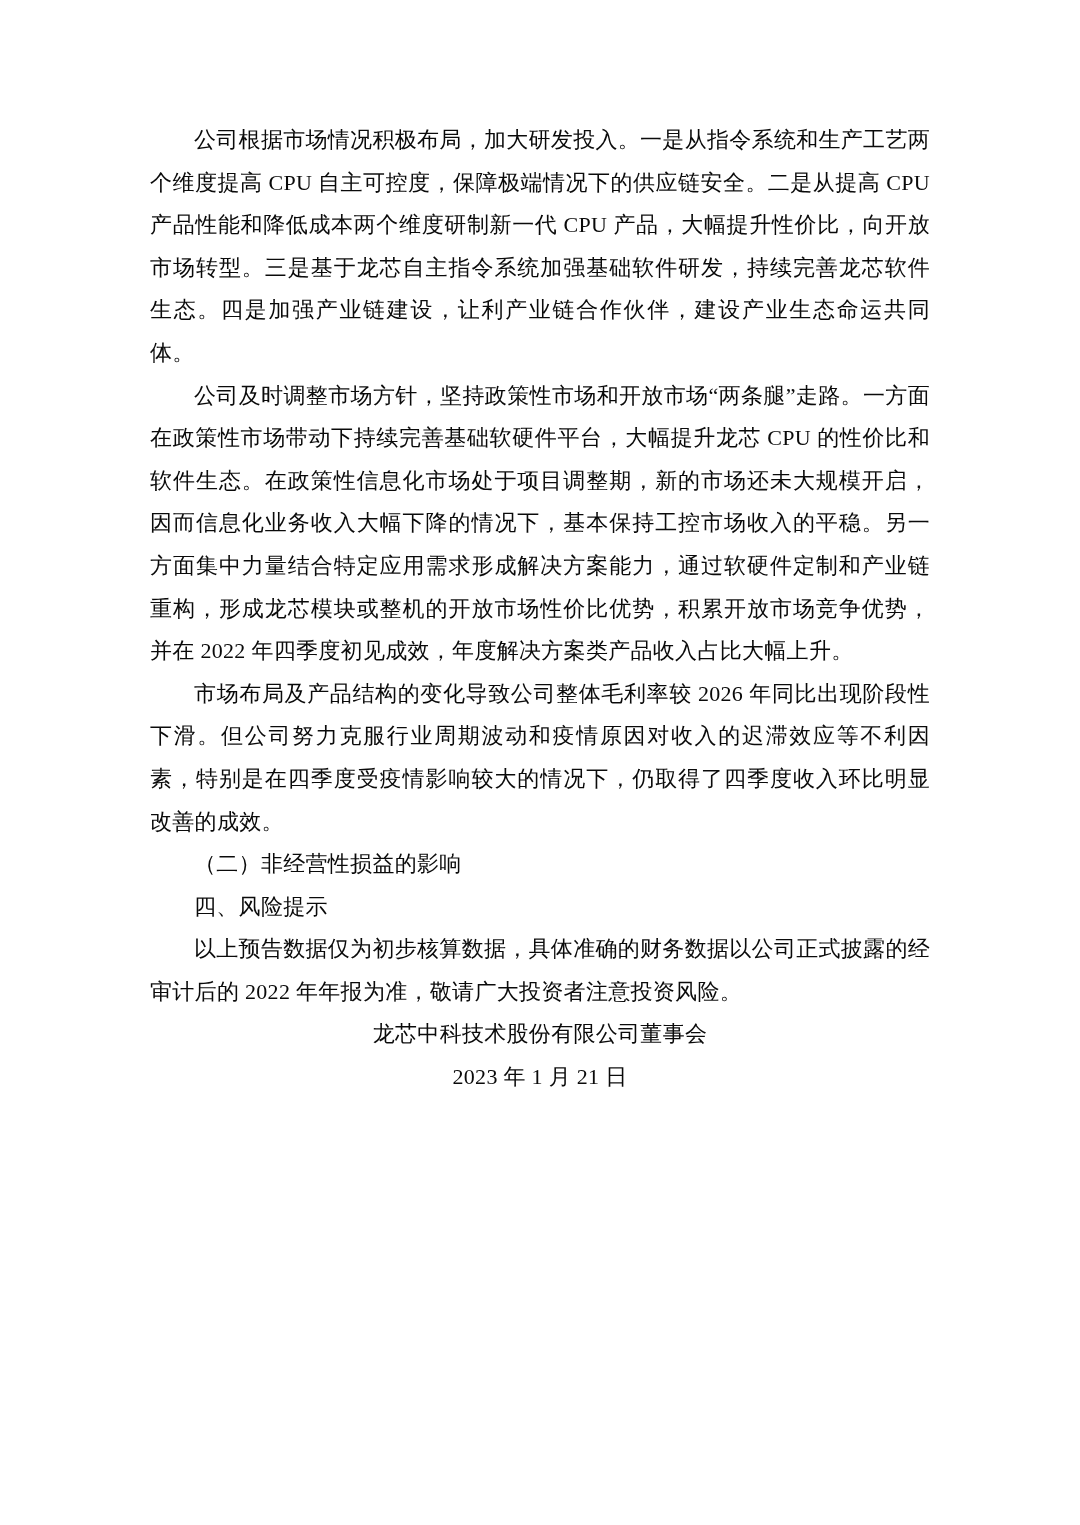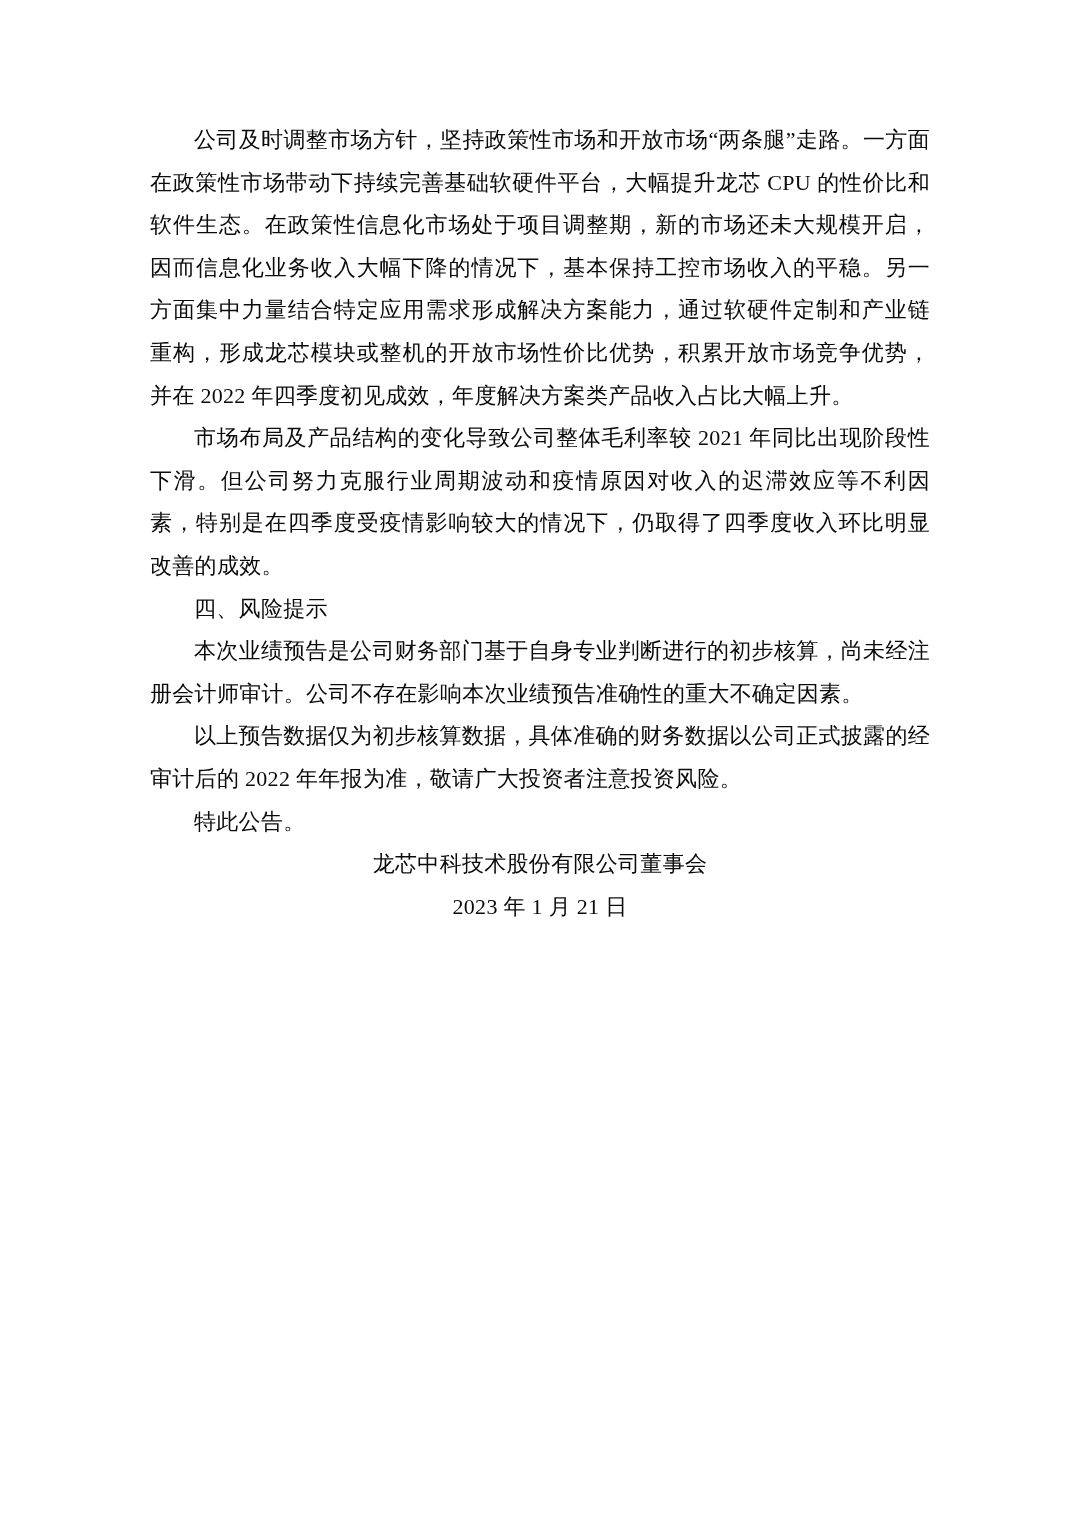--- a/index.html
+++ b/index.html
@@ -45,22 +45,22 @@
   .sig {
     text-align: center;
     padding-right: 23px;
   }
 </style>
 </head>
 <body>
 
 <div class="page">
   <div class="doc">
+    <p class="para">公司根据市场情况积极布局，加大研发投入。一是从指令系统和生产工艺两个维度提高 CPU 自主可控度，保障极端情况下的供应链安全。二是从提高 CPU 产品性能和降低成本两个维度研制新一代 CPU 产品，大幅提升性价比，向开放市场转型。三是基于龙芯自主指令系统加强基础软件研发，持续完善龙芯软件生态。四是加强产业链建设，让利产业链合作伙伴，建设产业生态命运共同体。</p>
     <p class="para">公司及时调整市场方针，坚持政策性市场和开放市场“两条腿”走路。一方面在政策性市场带动下持续完善基础软硬件平台，大幅提升龙芯 CPU 的性价比和软件生态。在政策性信息化市场处于项目调整期，新的市场还未大规模开启，因而信息化业务收入大幅下降的情况下，基本保持工控市场收入的平稳。另一方面集中力量结合特定应用需求形成解决方案能力，通过软硬件定制和产业链重构，形成龙芯模块或整机的开放市场性价比优势，积累开放市场竞争优势，并在 2022 年四季度初见成效，年度解决方案类产品收入占比大幅上升。</p>
-    <p class="para">市场布局及产品结构的变化导致公司整体毛利率较 2021 年同比出现阶段性下滑。但公司努力克服行业周期波动和疫情原因对收入的迟滞效应等不利因素，特别是在四季度受疫情影响较大的情况下，仍取得了四季度收入环比明显改善的成效。</p>
+    <p class="para">市场布局及产品结构的变化导致公司整体毛利率较 2026 年同比出现阶段性下滑。但公司努力克服行业周期波动和疫情原因对收入的迟滞效应等不利因素，特别是在四季度受疫情影响较大的情况下，仍取得了四季度收入环比明显改善的成效。</p>
+    <p class="subheading">（二）非经营性损益的影响</p>
     <p class="heading-bold">四、风险提示</p>
-    <p class="para">本次业绩预告是公司财务部门基于自身专业判断进行的初步核算，尚未经注册会计师审计。公司不存在影响本次业绩预告准确性的重大不确定因素。</p>
     <p class="para">以上预告数据仅为初步核算数据，具体准确的财务数据以公司正式披露的经审计后的 2022 年年报为准，敬请广大投资者注意投资风险。</p>
-    <p class="closing">特此公告。</p>
     <p class="sig">龙芯中科技术股份有限公司董事会</p>
     <p class="sig">2023 年 1 月 21 日</p>
   </div>
 </div>
 
 </body></html>

